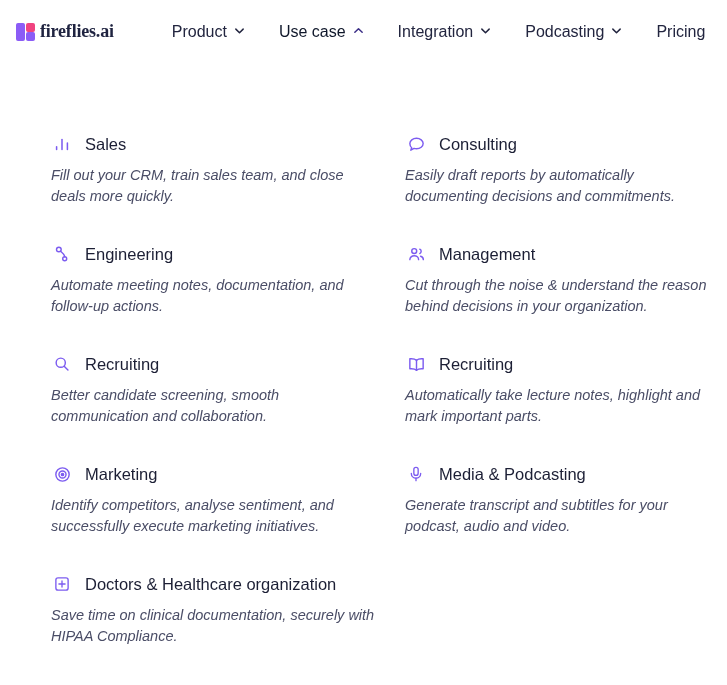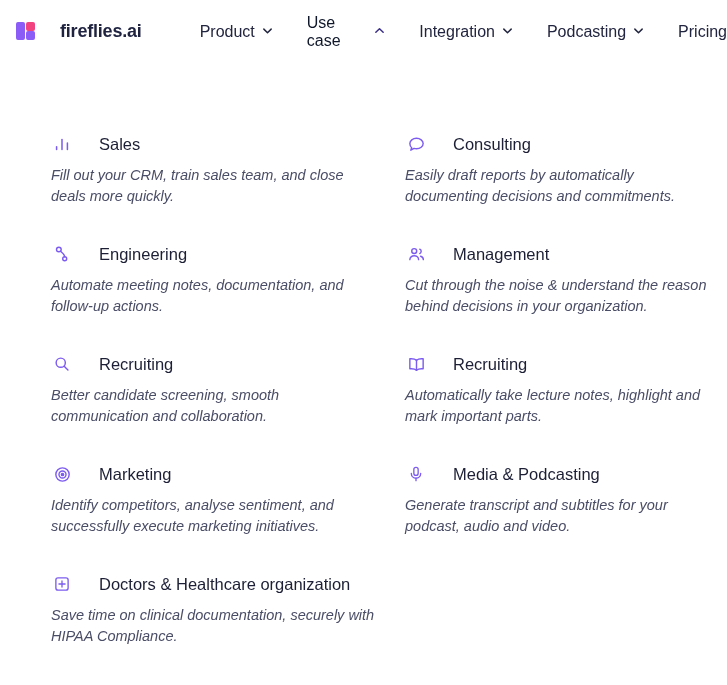--- a/index.html
+++ b/index.html
@@ -16,23 +16,24 @@
     position: relative;
     height: 63px;
     display: flex;
     align-items: center;
     padding-left: 16px;
     background: #ffffff;
   }
 
   .brand {
     display: flex;
-    align-items: flex-start;
-    gap: 24px;
+    align-items: flex-end;
+    gap: 4px;
     margin-right: 36px;
+    font-family: Liberation Serif, serif;
   }
   .brand-mark {
     width: 20px; height: 20px;
     position: relative;
     display: inline-block;
   }
   .brand-mark .sq1 {
     position: absolute; left: 0; top: 1px;
     width: 9px; height: 18px;
     background: #8b5cf6;
@@ -127,21 +128,20 @@
     display: flex;
     align-items: center;
     justify-content: center;
     color: #7c5cf0;
   }
   .cell-icon svg { display: block; }
   .cell-title {
     font-size: 16.5px;
     color: #1c1f35;
     font-weight: normal;
-    margin-left: 14px;
   }
   .cell-desc {
     font-size: 14.5px;
     line-height: 21px;
     color: #4a4d66;
     max-width: 310px;
     font-style: italic;
   }
   .cell.wide, .cell.wide .cell-desc { width: 340px; max-width: 340px; }
 </style>

